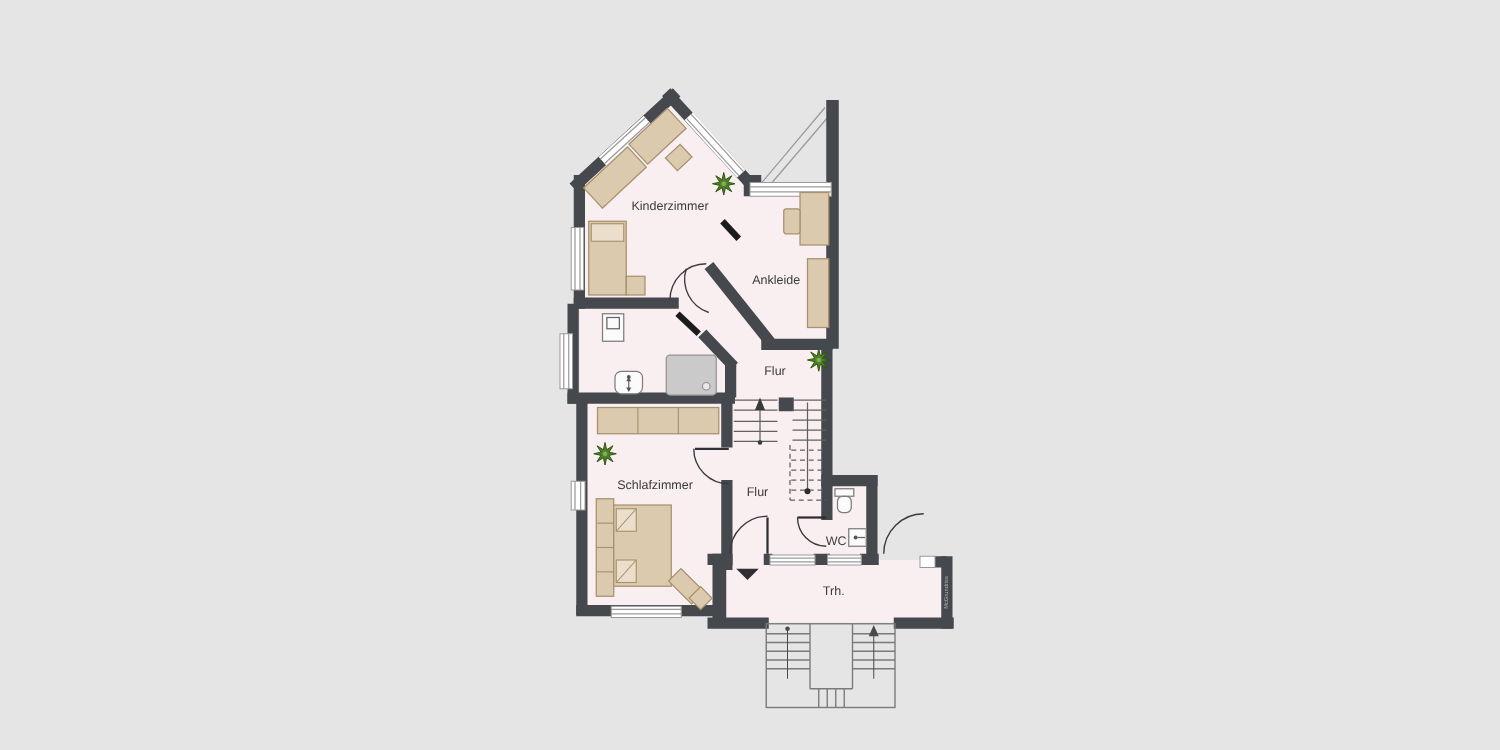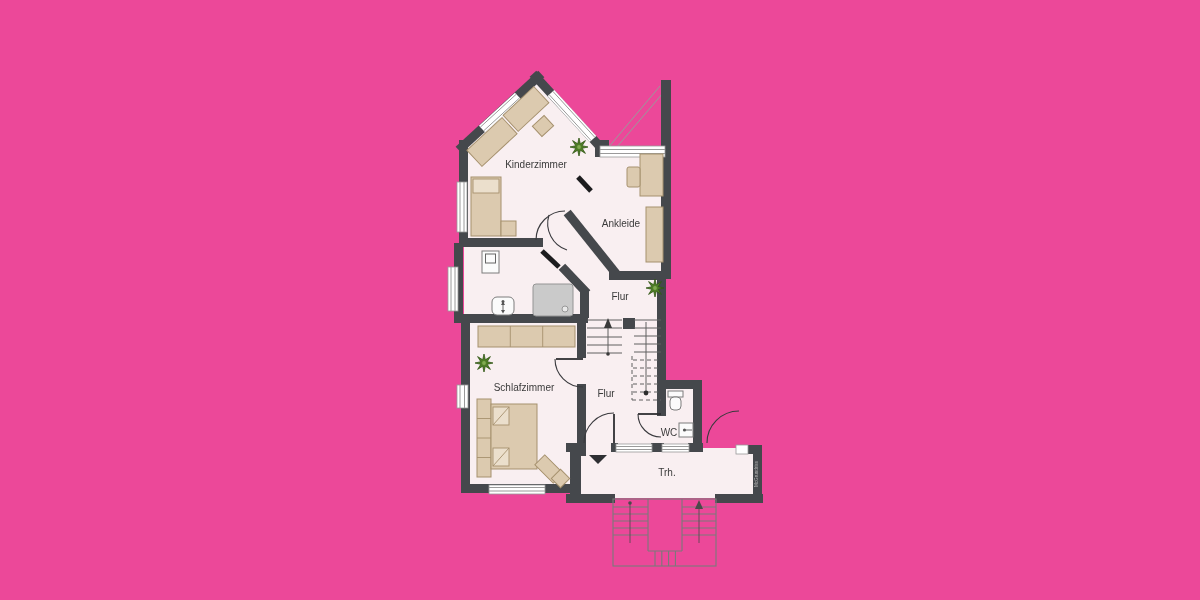--- a/index.html
+++ b/index.html
@@ -1,16 +1,16 @@
 <!DOCTYPE html>
 <html><head>
 <meta charset="utf-8">
 <style>
   html,body{margin:0;padding:0;background:#ffffff;}
-  .stage{position:relative;width:1200px;height:600px;background:#ec4899;overflow:hidden;
+  .stage{position:relative;width:1200px;height:600px;background:#e5e5e5;overflow:hidden;
          font-family:"Liberation Sans",sans-serif;}
   svg{position:absolute;left:0;top:0;}
   .floor{fill:#f9eff1;}
   .wall{fill:#45484c;}
   .wline{stroke:#45484c;stroke-width:9;fill:none;stroke-linecap:square;}
   .leaf{stroke:#1c1c1e;stroke-width:5;fill:none;stroke-linecap:butt;}
   .win{fill:#ffffff;stroke:#9a9a9a;stroke-width:0.8;}
   .winline{stroke:#9a9a9a;stroke-width:1;fill:none;}
   .winwhite{stroke:#ffffff;stroke-width:9;fill:none;}
   .door{stroke:#3a3a3e;stroke-width:1.1;fill:none;}

